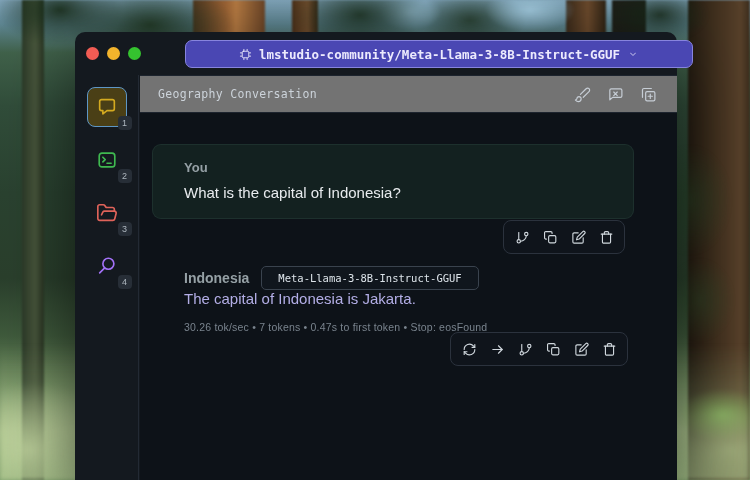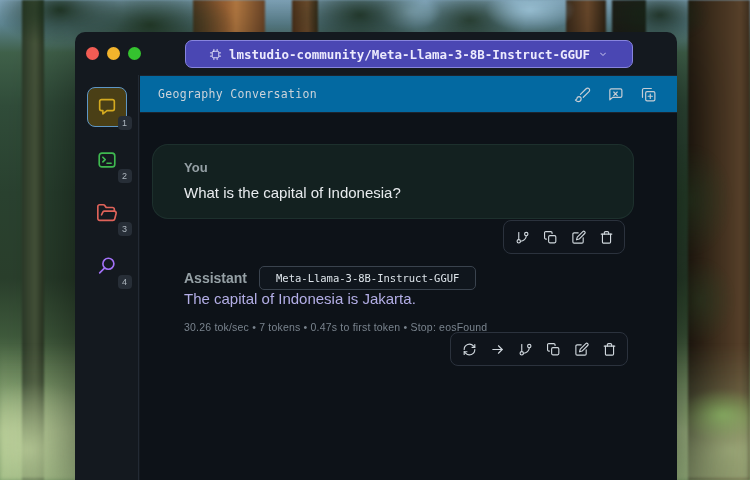--- a/index.html
+++ b/index.html
@@ -49,21 +49,21 @@
   }
 
   
   .titlebar { position: relative; height: 43px; }
   .traffic { position: absolute; left: 11px; top: 15px; display: flex; gap: 8px; }
   .light { width: 13px; height: 13px; border-radius: 50%; border: none; padding: 0; cursor: default; }
   .light.red    { background: #f25c54; }
   .light.yellow { background: #f3b42c; }
   .light.green  { background: #35c32f; }
   .model-pill {
-    position: absolute; left: 110px; top: 8px; width: 448px; height: 28px;
+    position: absolute; left: 110px; top: 8px; width: 508px; height: 28px;
     background: #4a47b3; border: 1px solid #8784de; border-radius: 7px;
     display: flex; align-items: center; justify-content: center; gap: 7px;
     color: #eceafd; font-family: "DejaVu Sans Mono", monospace;
     font-size: 12.5px; font-weight: bold; cursor: pointer;
   }
   .model-pill .chev { opacity: .8; }
 
   
   .sidebar {
     position: absolute; left: 0; top: 43px; bottom: 0; width: 64px;
@@ -88,36 +88,36 @@
   .c-find   { color: #a371f7; }
 
   
   .main {
     position: absolute; left: 65px; top: 43px; right: 0; bottom: 0;
     background: #0d1218; border-top: 1px solid #1d242e;
     display: flex; flex-direction: column;
   }
   .chat-header {
     height: 37px; flex: 0 0 37px; border-bottom: 1px solid #1d242e;
-    display: flex; align-items: center; padding: 0 18px; background: #0369a1;
+    display: flex; align-items: center; padding: 0 18px; background: #737373;
   }
   .chat-title {
     font-family: "DejaVu Sans Mono", monospace; font-size: 11.5px;
     color: #ccd3da; letter-spacing: .3px; cursor: pointer;
   }
   .header-actions { margin-left: auto; display: flex; gap: 11px; }
   .hicon-btn {
     width: 22px; height: 22px; display: flex; align-items: center; justify-content: center;
     background: transparent; border: none; color: #c6cdd5; cursor: pointer; padding: 0;
   }
 
   .chat-area { flex: 1; padding: 31px 43px 0 12px; display: flex; flex-direction: column; }
 
   .user-card {
-    background: #132120; border: 1px solid rgba(80,115,108,.18); border-radius: 16px;
+    background: #132120; border: 1px solid rgba(80,115,108,.18); border-radius: 9px;
     padding: 15px 24px 17px 31px;
   }
   .role-label { font-size: 13px; font-weight: bold; color: #95a0a5; }
   .user-text { margin-top: 9px; font-size: 15px; color: #e8ebee; }
 
   .msg-toolbar {
     align-self: flex-end; display: flex; align-items: center; gap: 4px;
     background: #0f141b; border: 1px solid #2b323d; border-radius: 8px;
     padding: 4px 6px;
   }
@@ -345,21 +345,21 @@
           <span>
               <svg width="15" height="15" fill="none" stroke="currentColor" stroke-width="1.8" stroke-linecap="round" stroke-linejoin="round">
                 <use href="#i-trash"></use>
               </svg>
             </span>
         </button>
       </div>
 
       <div class="assistant-block">
         <div class="assistant-head">
-          <span class="role-label-lg">Assistant</span>
+          <span class="role-label-lg">Indonesia</span>
           <span class="model-badge">Meta-Llama-3-8B-Instruct-GGUF</span>
         </div>
         <div class="assistant-text">The capital of Indonesia is Jakarta.</div>
         <div class="stats-line">30.26 tok/sec  •  7 tokens  •  0.47s to first token  •  Stop: eosFound</div>
 
         <div class="msg-toolbar tb2">
           <button class="tool-btn">
             <span>
                 <svg width="15" height="15" fill="none" stroke="currentColor" stroke-width="1.8" stroke-linecap="round" stroke-linejoin="round">
                   <use href="#i-regen"></use>

